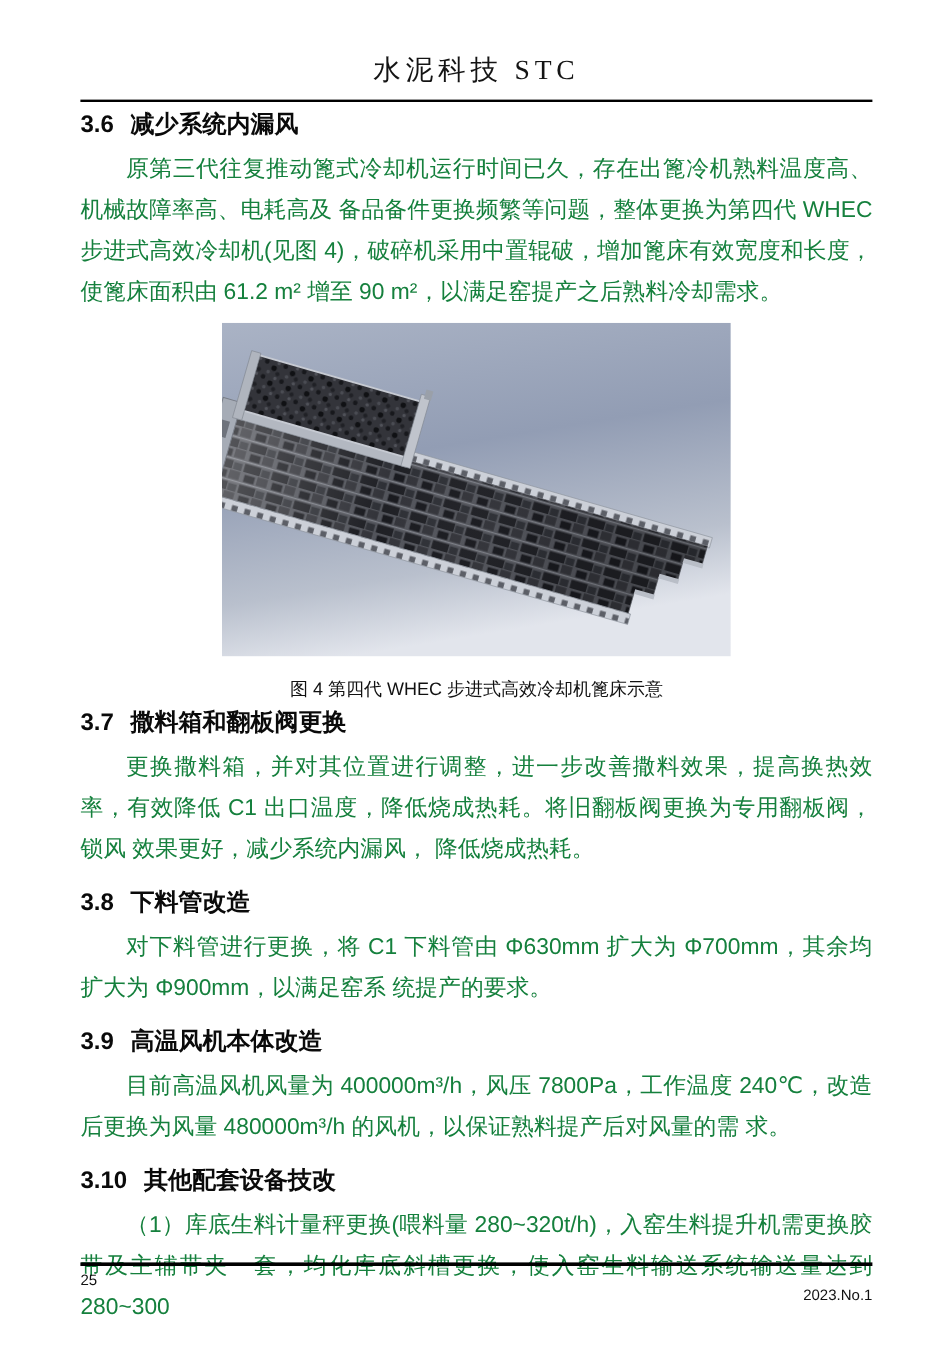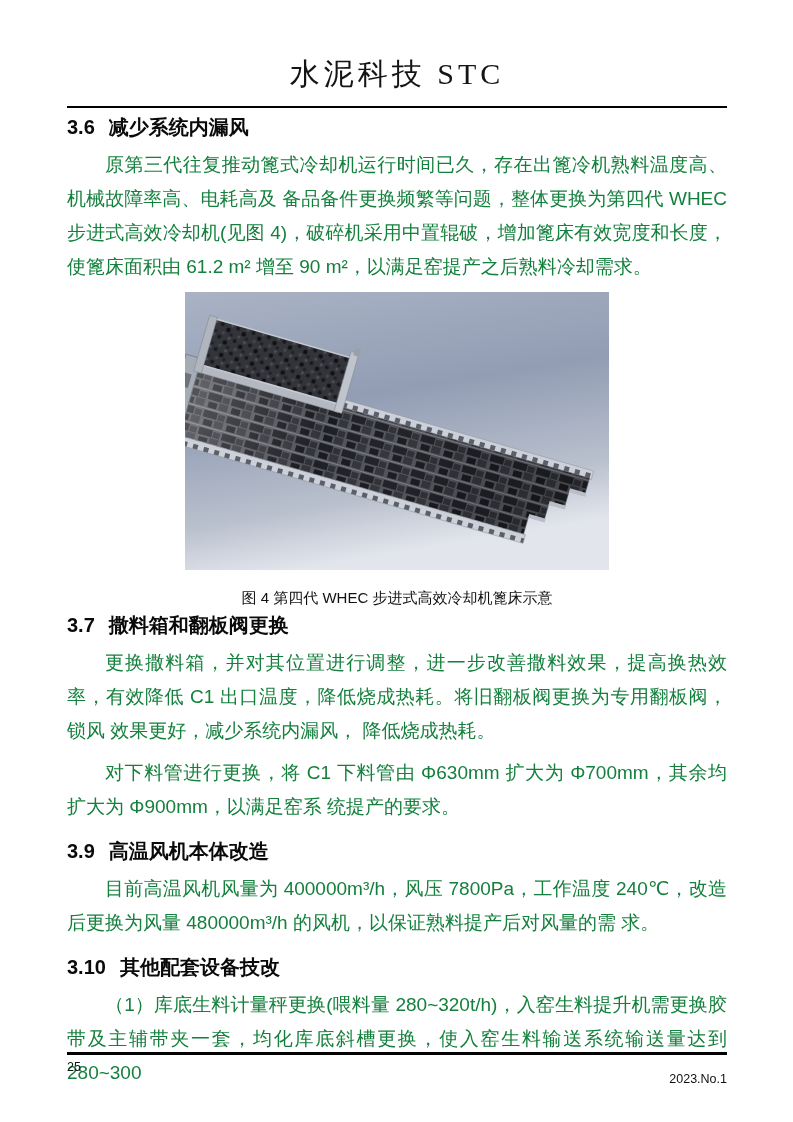--- a/index.html
+++ b/index.html
@@ -11,25 +11,25 @@
     background: #ffffff;
     box-sizing: border-box;
     padding: 42px 66px 0 67px;
     font-family: "Liberation Sans", "DejaVu Sans", sans-serif;
     color: #141414;
     overflow: hidden;
   }
   .journal-title {
     text-align: center;
     font-family: "Liberation Serif", "DejaVu Serif", serif;
-    font-size: 30px;
+    font-size: 23px;
     letter-spacing: 4px;
     font-weight: 500;
     line-height: 30px;
-    margin: 17px;
+    margin: 2px;
   }
   .header-rule {
     border: 0;
     border-top: 2px solid #000000;
     margin: 9px 0 0 0;
   }
   .section-heading {
     font-size: 20px;
     font-weight: bold;
     color: #0a0a0a;
@@ -156,20 +156,21 @@
         <rect x="150" y="-58" width="8" height="62" fill="#c0c4cc" stroke="#81868f" stroke-width="0.5"></rect>
         <rect x="153" y="-63" width="6" height="8" fill="#9aa0a9"></rect>
       </g>
     </svg>
     <div class="figure-caption">图 4  第四代 WHEC 步进式高效冷却机篦床示意</div>
   </div>
 
   <h2 class="section-heading" style="margin-top:4px"><span class="section-number">3.7</span><span>撒料箱和翻板阀更换</span></h2>
   <p class="body-text">更换撒料箱，并对其位置进行调整，进一步改善撒料效果，提高换热效率，有效降低 C1 出口温度，降低烧成热耗。将旧翻板阀更换为专用翻板阀，锁风 效果更好，减少系统内漏风， 降低烧成热耗。</p>
 
+  <h2 class="section-heading"><span class="section-number">3.8</span><span>下料管改造</span></h2>
   <p class="body-text">对下料管进行更换，将 C1 下料管由 Φ630mm 扩大为 Φ700mm，其余均扩大为 Φ900mm，以满足窑系 统提产的要求。</p>
 
   <h2 class="section-heading"><span class="section-number">3.9</span><span>高温风机本体改造</span></h2>
   <p class="body-text">目前高温风机风量为 400000m³/h，风压 7800Pa，工作温度 240℃，改造后更换为风量 480000m³/h 的风机，以保证熟料提产后对风量的需 求。</p>
 
   <h2 class="section-heading"><span class="section-number">3.10</span><span>其他配套设备技改</span></h2>
   <p class="body-text">（1）库底生料计量秤更换(喂料量 280~320t/h)，入窑生料提升机需更换胶带及主辅带夹一套，均化库底斜槽更换，使入窑生料输送系统输送量达到 280~300</p>
 
   <div class="page-footer">
     <hr class="footer-rule">

